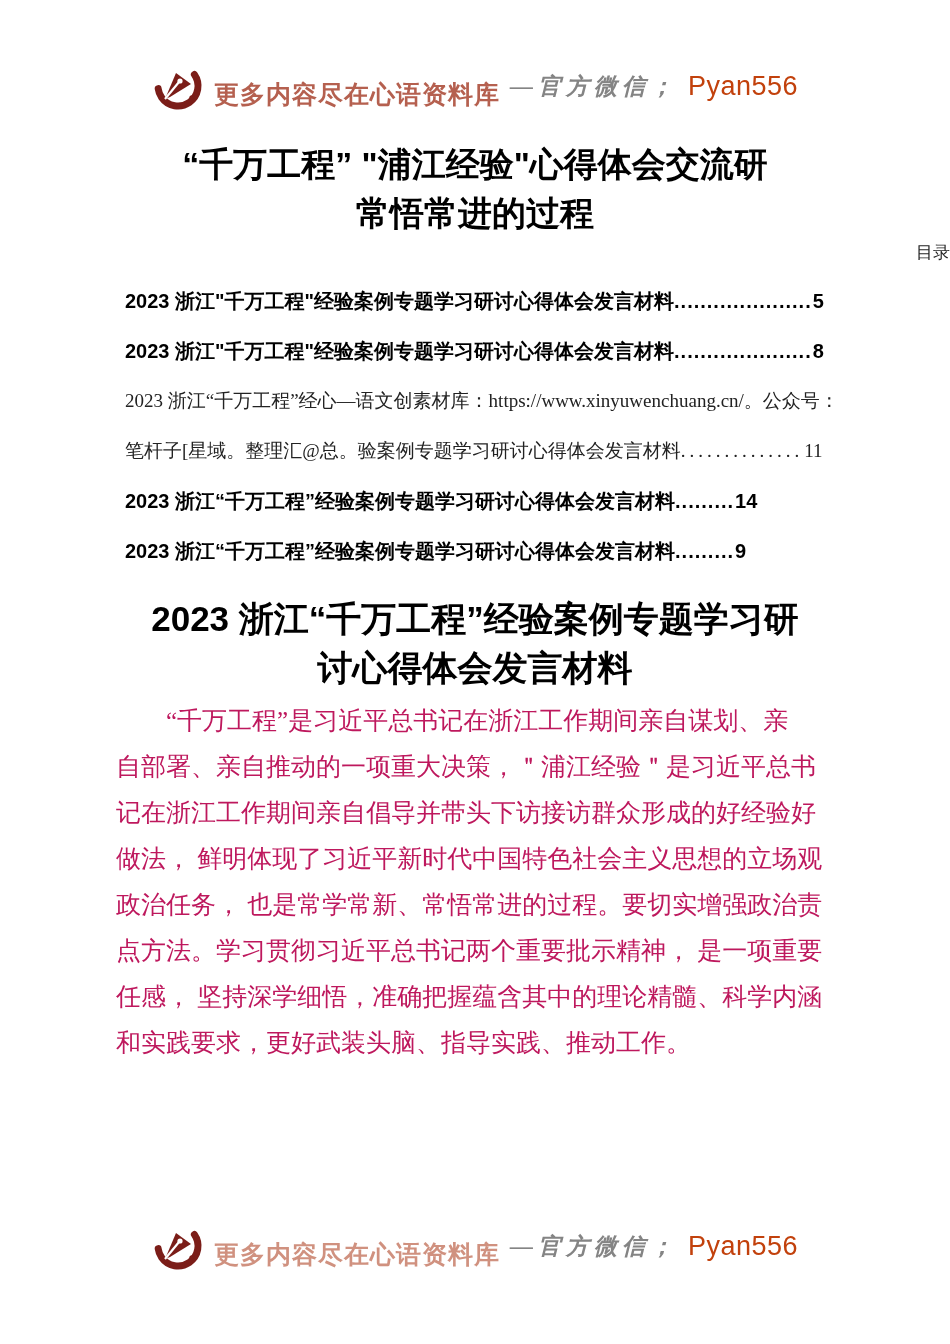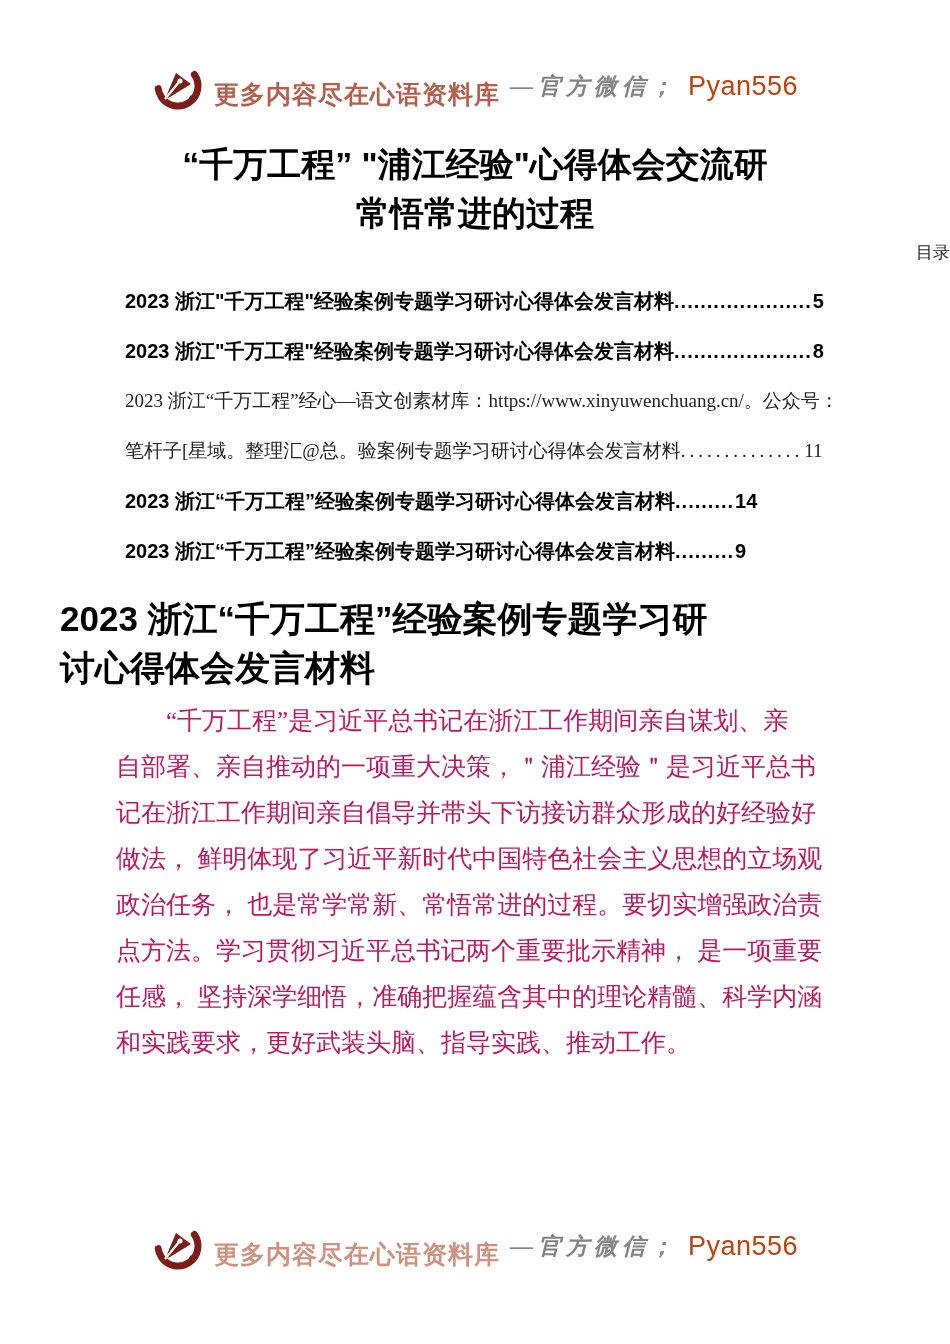--- a/index.html
+++ b/index.html
@@ -61,21 +61,21 @@
   .toc-row.serif{
     font-family:"Liberation Serif", serif;
     font-size:19px;color:#222;
   }
   .toc-leader{letter-spacing:1px;}
   .toc-row.serif .toc-leader{letter-spacing:4px;}
   .toc-page{padding-left:1px;}
   
   .section-heading{
     position:absolute;top:594px;left:60px;right:60px;
-    text-align:left;
+    text-align:center;
     font-family:"Liberation Sans", sans-serif;
     font-weight:700;font-size:35px;line-height:49px;color:#000;
   }
   
   .body-text{
     position:absolute;top:698px;left:116px;width:706px;
     font-family:"Liberation Serif", serif;
     font-size:25px;line-height:46px;color:#be185d;
   }
   .body-line{white-space:nowrap;}

